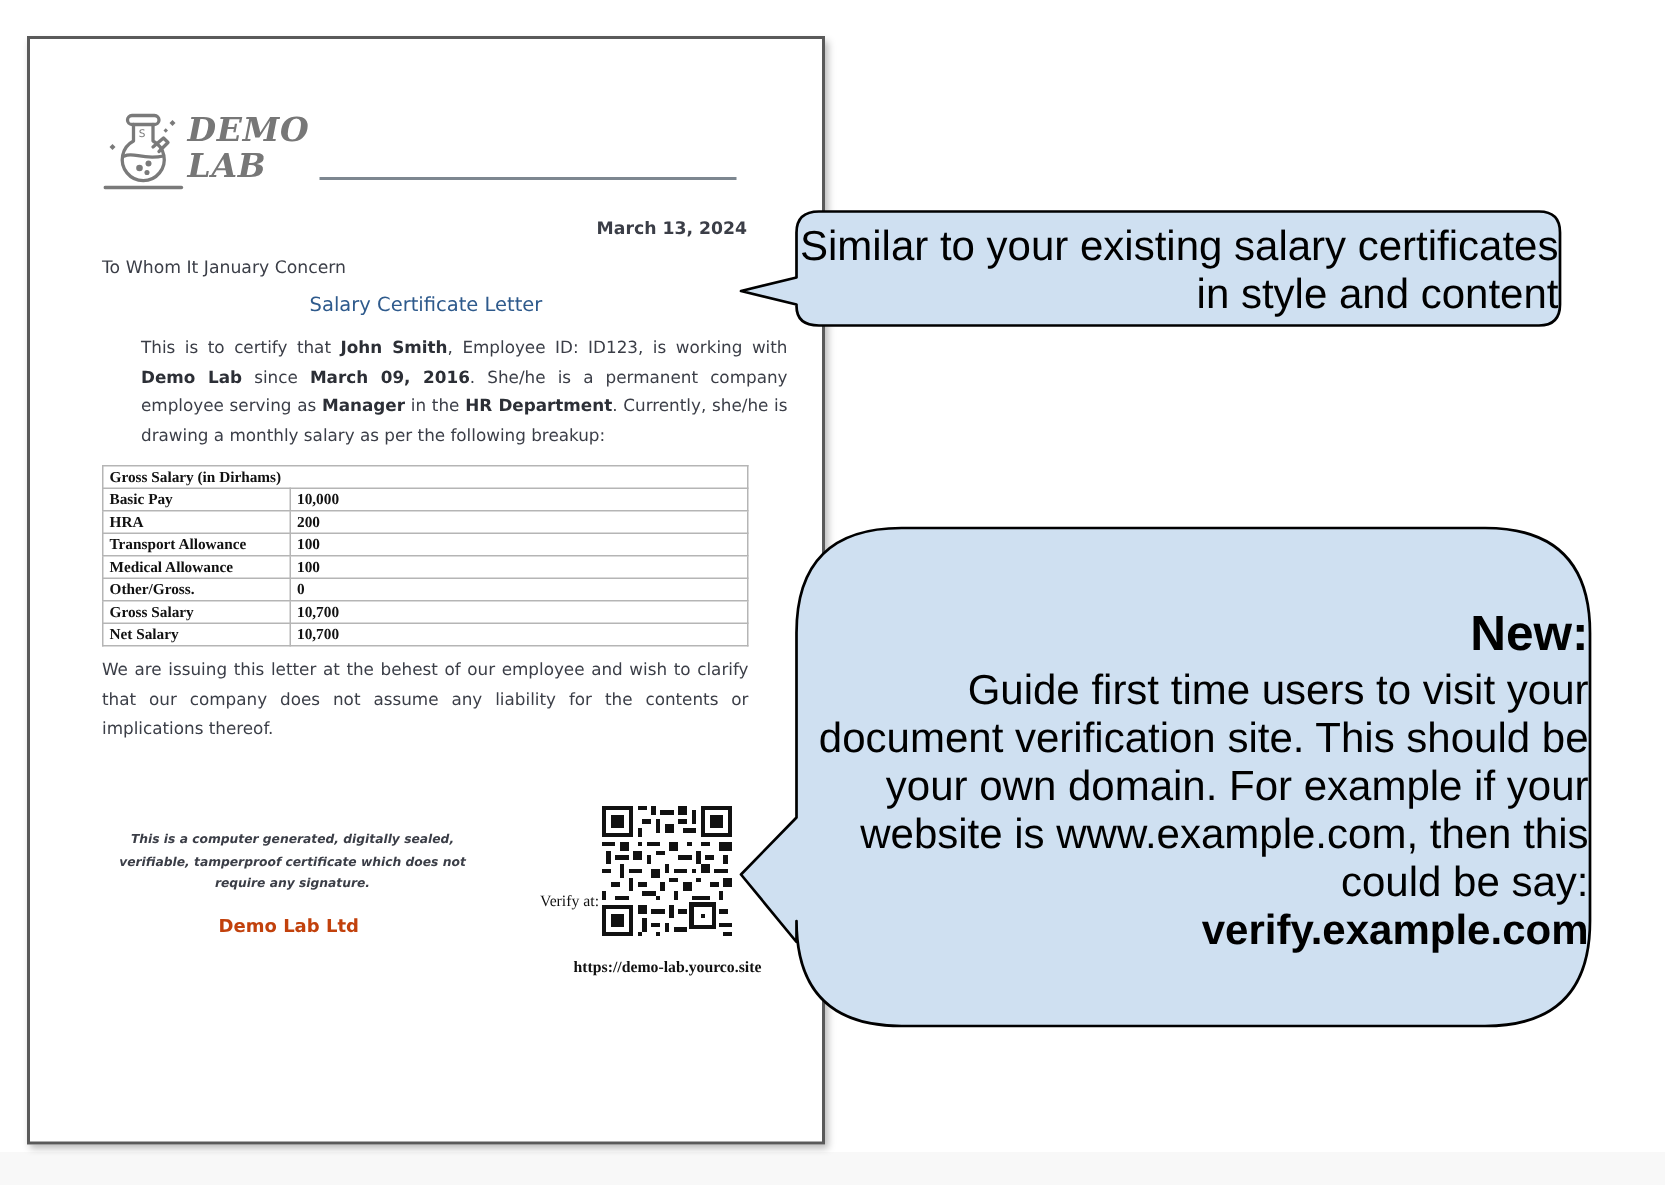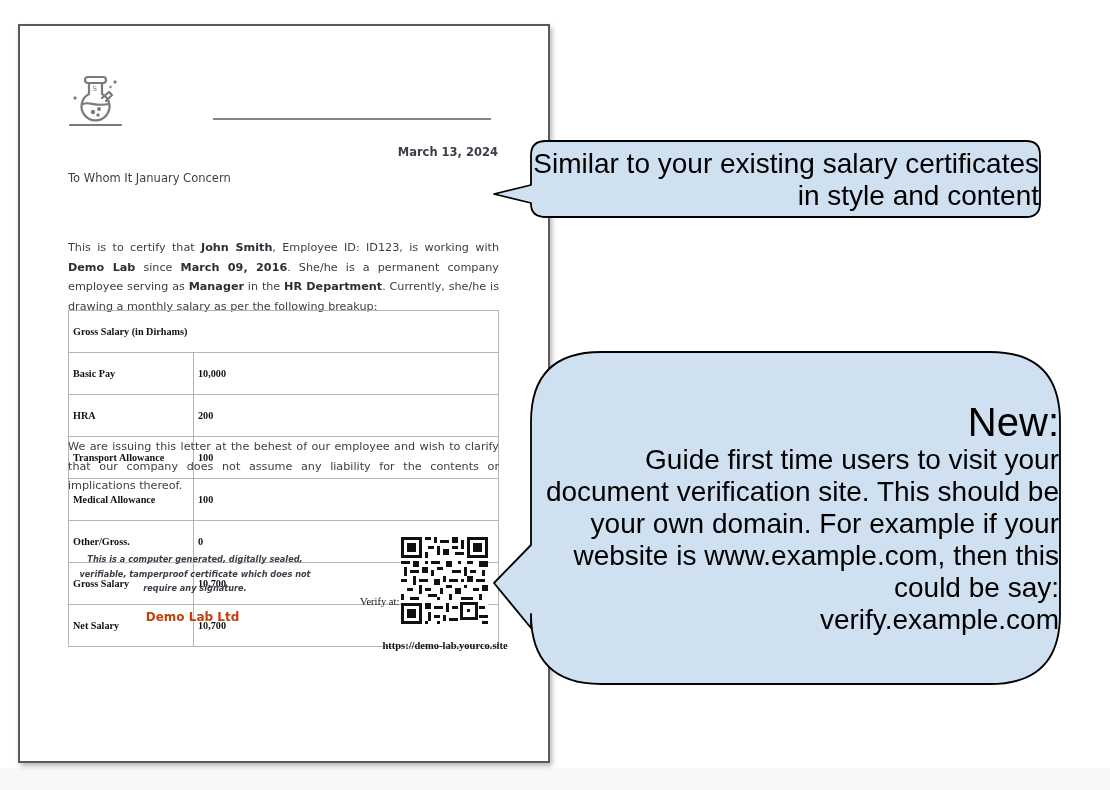--- a/index.html
+++ b/index.html
@@ -45,30 +45,30 @@
   .title {
     position: absolute; left: 48px; width: 432px; top: 170px;
     text-align: center; font-size: 13px; color: #2e5a8c;
   }
   .para {
     position: absolute; left: 48px; width: 431px;
     font-size: 11.2px; line-height: 19.6px; color: #3b3e47;
     text-align: justify;
   }
   .para b { color: #2c2f36; }
-  .para1 { top: 212px; }
+  .para1 { top: 196px; margin-left: 26px; }
   .para2 { top: 411px; }
   table.salary {
     position: absolute; left: 48px; top: 284px; width: 431px;
     border-collapse: collapse;
     font-family: "Liberation Serif", "DejaVu Serif", serif;
     font-weight: bold; font-size: 10.2px; color: #111;
   }
   table.salary td {
-    border: 1px solid #b5b5b5; padding: 14px 4px; height: 15px; line-height: 13px;
+    border: 1px solid #b5b5b5; padding: 0 4px; height: 15px; line-height: 13px;
   }
   table.salary td.label { width: 125px; }
   table.salary tr.thick-top td { border-top: 1.5px solid #999; }
   .disclaimer {
     position: absolute; left: 50px; width: 250px; top: 526px;
     text-align: center; font-size: 8.2px; line-height: 14.5px;
     font-style: italic; font-weight: bold; color: #3b3e47;
   }
   .company {
     position: absolute; left: 50px; width: 245px; top: 584px;
@@ -95,23 +95,23 @@
     font-family: "Liberation Sans", sans-serif; color: #000;
   }
   .callout1-text {
     left: 533px; width: 506px; top: 148px;
     font-size: 28px; line-height: 32px;
   }
   .callout2-text {
     left: 533px; width: 526px; top: 400px;
     font-size: 28px; line-height: 32px;
   }
-  .callout2-heading { font-weight: normal; font-size: 40px; line-height: 44px; display: block; padding-left: 48px; }
+  .callout2-heading { font-weight: bold; font-size: 33px; line-height: 44px; display: block; padding-left: 48px; }
   .callout2-body { display: block; }
-  .callout2-domain { font-weight: normal; display: block; margin-left: 44px; }
+  .callout2-domain { font-weight: bold; display: block; margin-left: 44px; }
 </style>
 </head>
 <body>
 
 <div class="bottom-band"></div>
 
 <div class="page">
 
   <div class="logo">
     <svg width="56" height="54" viewBox="0 0 56 54">
@@ -123,25 +123,30 @@
         <line x1="1" y1="51" x2="52" y2="51"></line>
       </g>
       <text x="23.5" y="17" font-size="7" fill="#7a7a7a" font-family="DejaVu Sans, sans-serif">S</text>
       <circle cx="24" cy="38" r="2.2" fill="#7a7a7a"></circle>
       <circle cx="30" cy="35" r="2" fill="#7a7a7a"></circle>
       <circle cx="29" cy="41" r="1.7" fill="#7a7a7a"></circle>
       <path d="M44 8 l2 -2 l2 2 l-2 2 z" fill="#7a7a7a"></path>
       <path d="M40 13 l1.5 -1.5 l1.5 1.5 l-1.5 1.5 z" fill="#7a7a7a"></path>
       <path d="M4 24 l2 -2 l2 2 l-2 2 z" fill="#7a7a7a"></path>
     </svg>
+    <div class="logo-text">
+      <div>DEMO</div>
+      <div style="margin-top:2px">LAB</div>
+    </div>
   </div>
   <div class="header-rule"></div>
 
   <div class="date">March 13, 2024</div>
   <div class="salutation">To Whom It January Concern</div>
+  <div class="title">Salary Certificate Letter</div>
 
   <div class="para para1"><span>This is to certify that </span><b>John Smith</b><span>, Employee ID: ID123, is working with </span><b>Demo Lab</b><span> since </span><b>March 09, 2016</b><span>. She/he is a permanent company employee serving as </span><b>Manager</b><span> in the </span><b>HR Department</b><span>. Currently, she/he is drawing a monthly salary as per the following breakup:</span></div>
 
   <table class="salary">
     <tbody>
         <tr>
       <td colspan="2">Gross Salary (in Dirhams)</td>
     </tr>
     <tr>
       <td class="label">Basic Pay</td>

